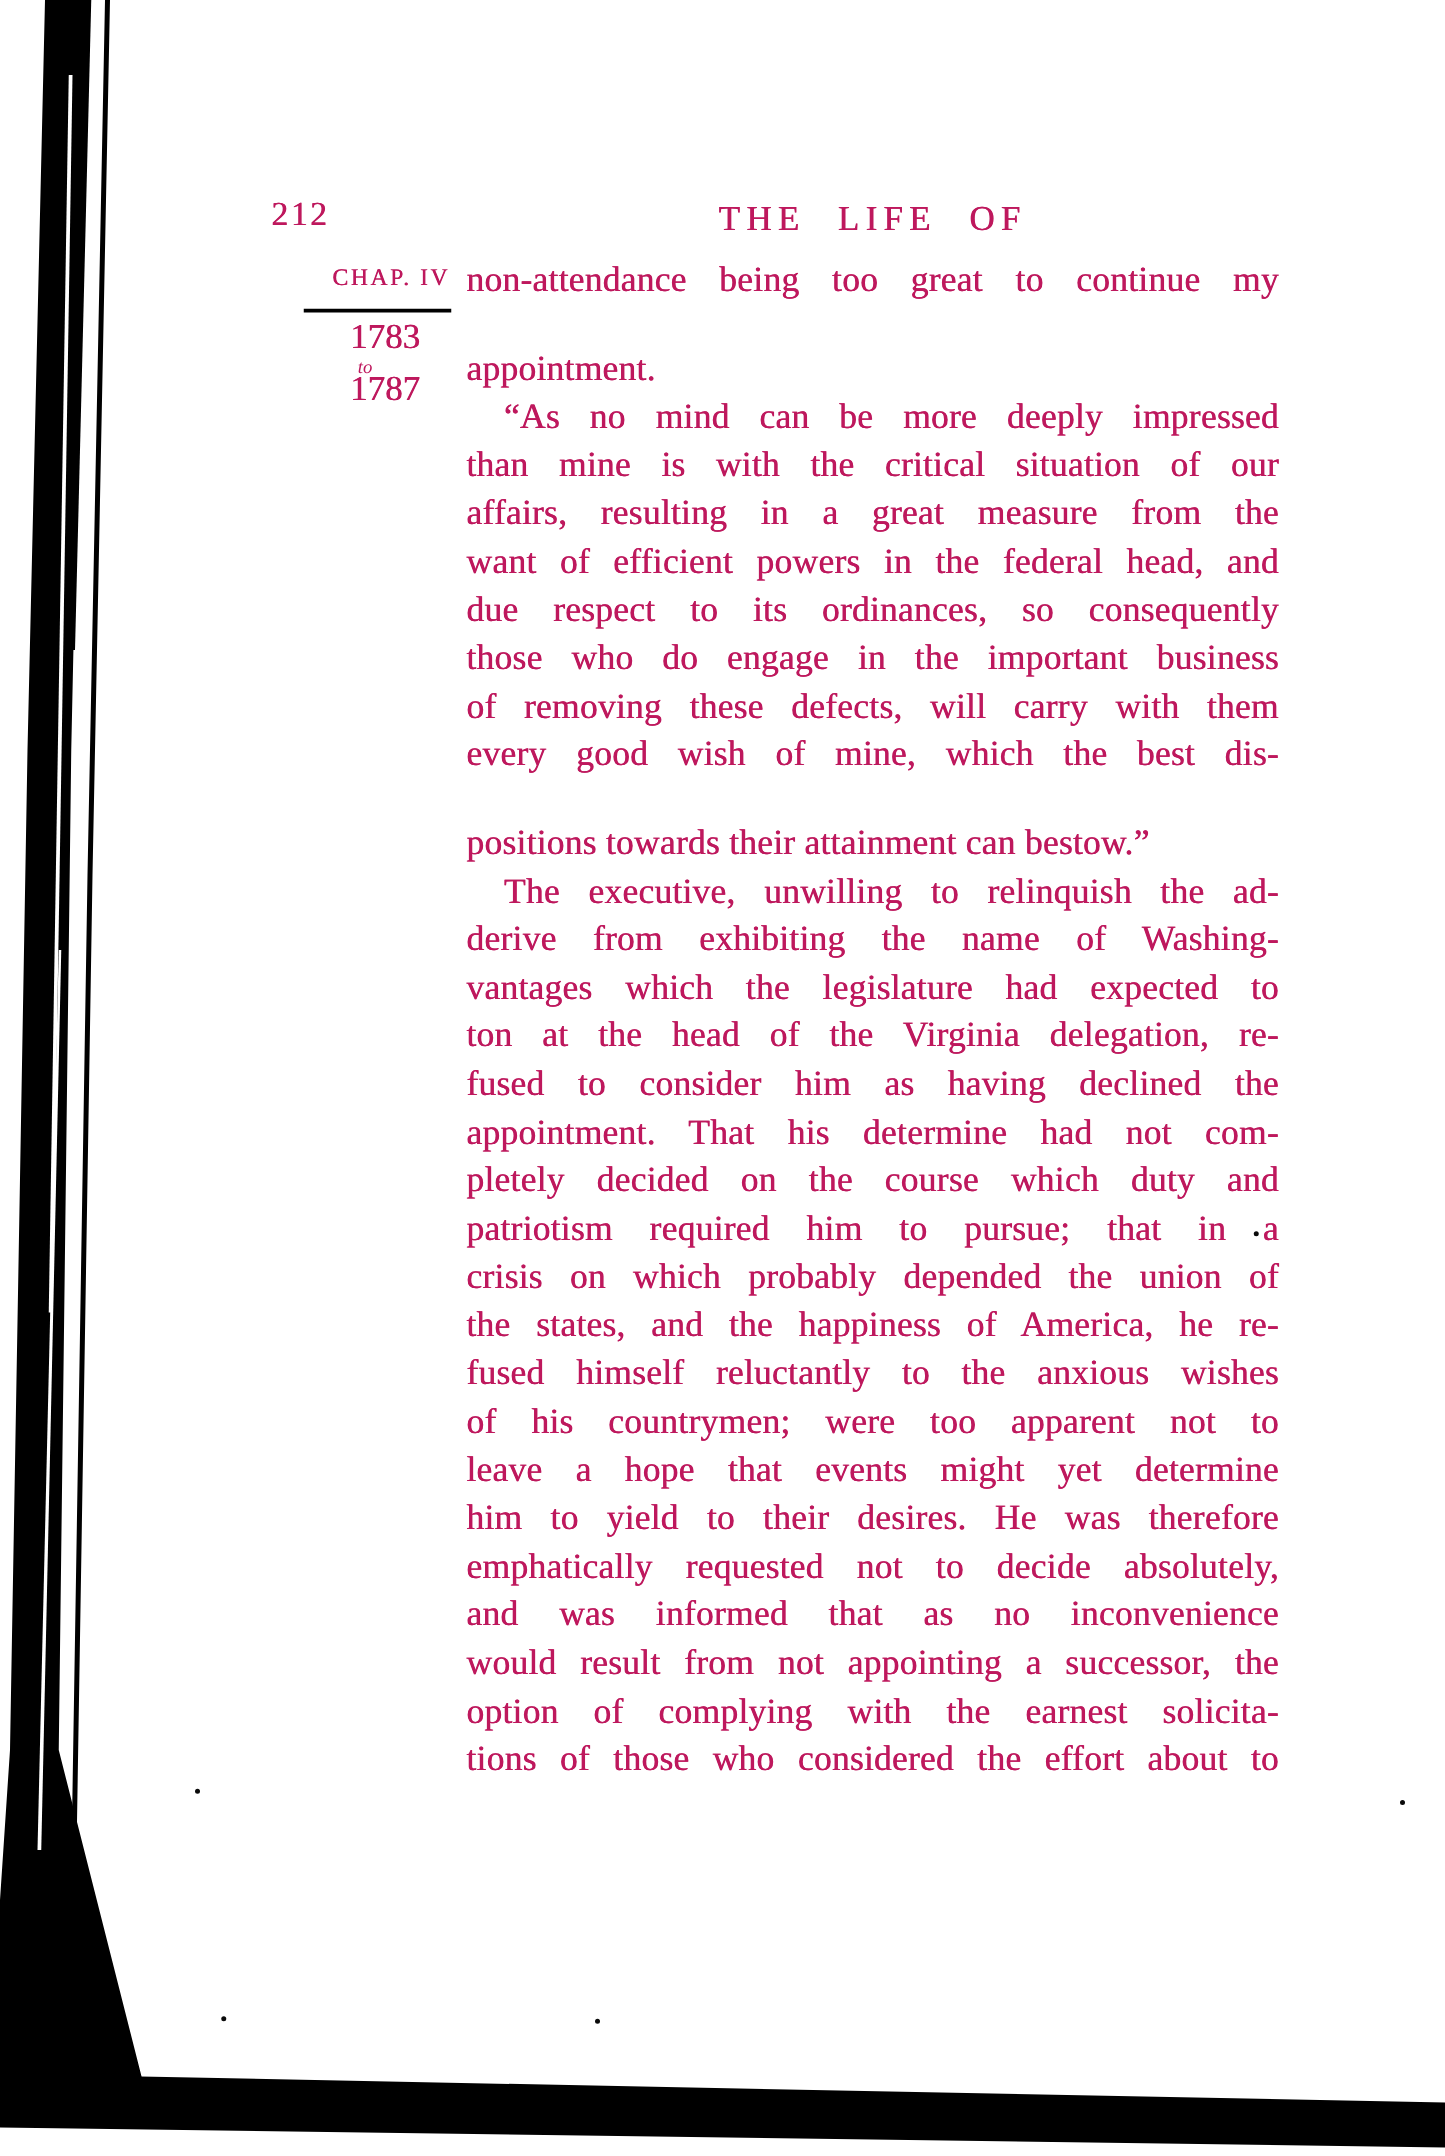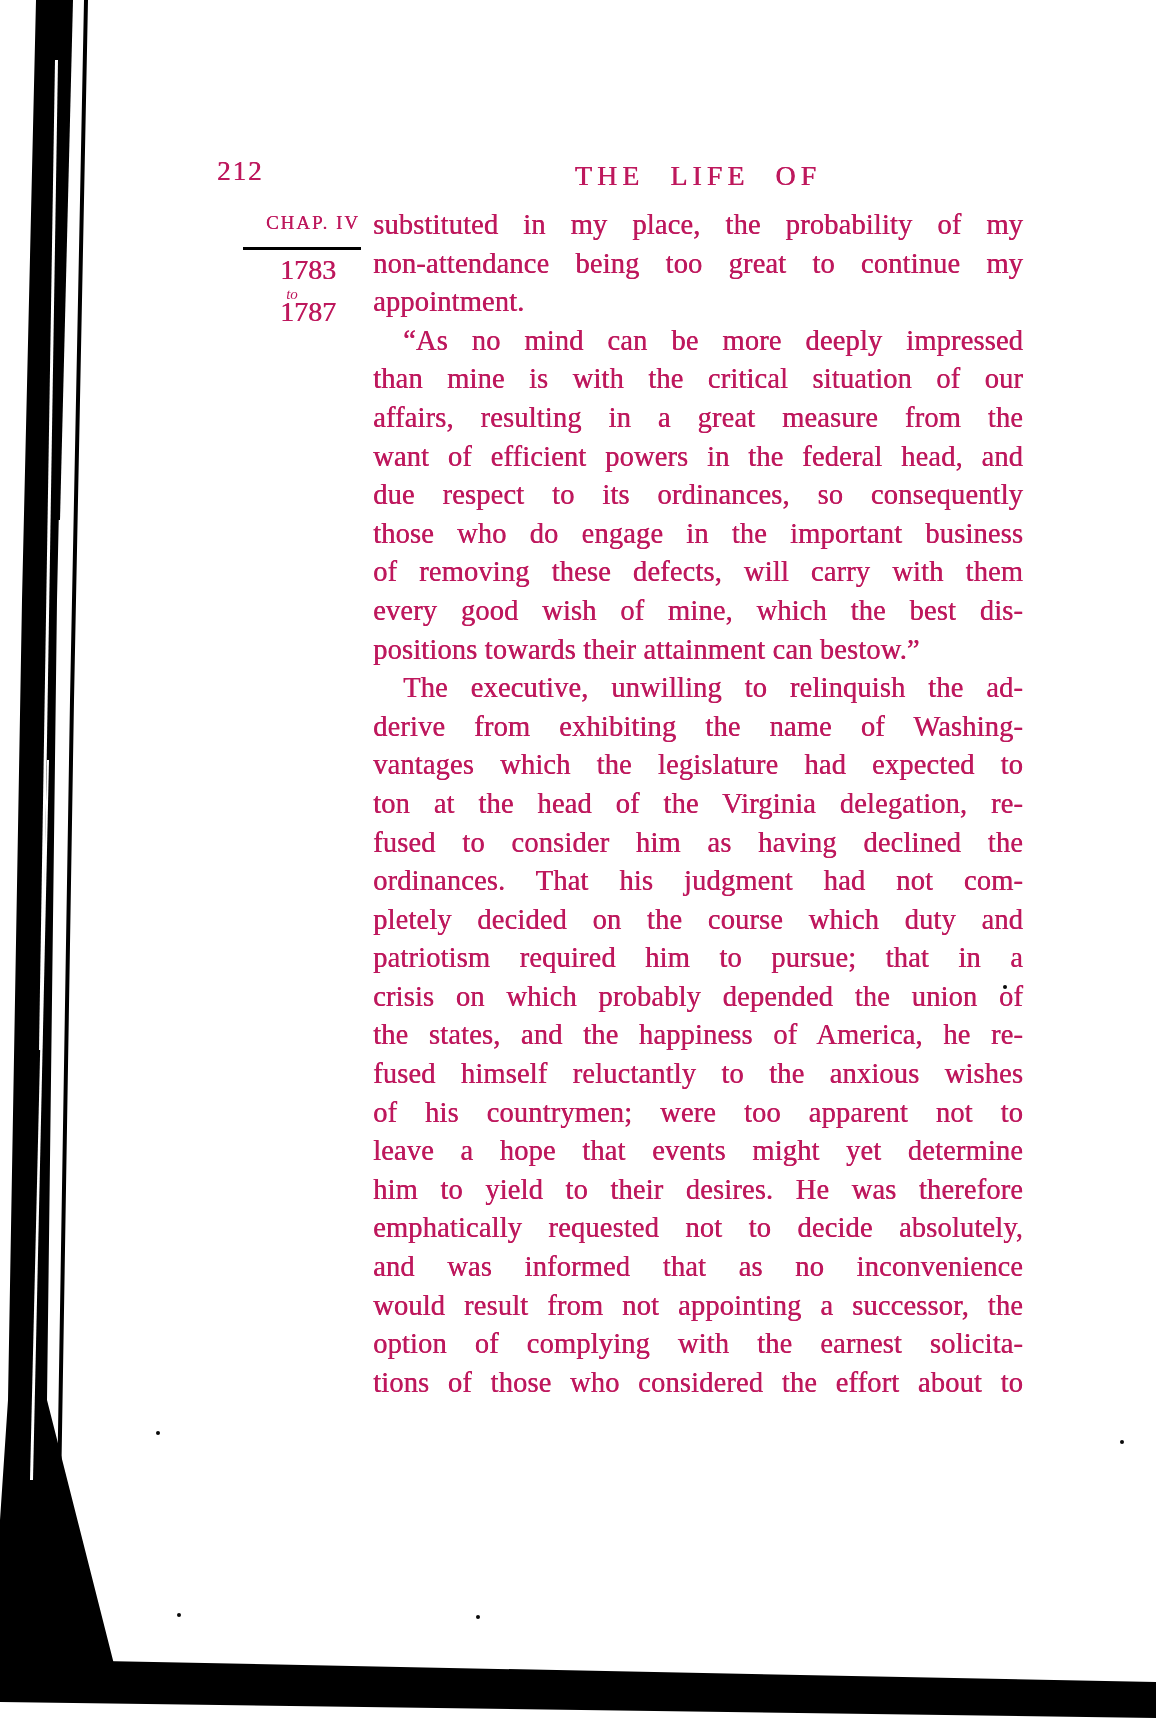--- a/index.html
+++ b/index.html
@@ -76,21 +76,21 @@
     line-height: 38.6px;
     letter-spacing: 0.15px;
     text-shadow: 0.4px 0 0 currentColor;
   }
   .line {
     text-align: justify;
     text-align-last: justify;
     white-space: normal;
   }
   .line.para-start { text-indent: 30px; }
-  .line.para-end { text-align-last: left; }
+  .line.para-end { text-align-last: left; margin-top: 32px; }
   .speck {
     position: absolute;
     width: 4px; height: 4px;
     border-radius: 50%;
     background: #0a0a0a;
   }
 </style>
 </head>
 <body>
 
@@ -113,38 +113,37 @@
   <span class="page-num">212</span>
   <div class="running-title">THE LIFE OF</div>
 
   <div class="chapter-label">CHAP. IV</div>
   <div class="margin-rule"></div>
   <div class="year-start">1783</div>
   <div class="year-connector">to</div>
   <div class="year-end">1787</div>
 
   <div class="body-text">
-    <div class="line">substituted in my place, the probability of my</div>
     <div class="line">non-attendance being too great to continue my</div>
     <div class="line para-end">appointment.</div>
     <div class="line para-start">“As no mind can be more deeply impressed</div>
     <div class="line">than mine is with the critical situation of our</div>
     <div class="line">affairs, resulting in a great measure from the</div>
     <div class="line">want of efficient powers in the federal head, and</div>
     <div class="line">due respect to its ordinances, so consequently</div>
     <div class="line">those who do engage in the important business</div>
     <div class="line">of removing these defects, will carry with them</div>
     <div class="line">every good wish of mine, which the best dis-</div>
     <div class="line para-end">positions towards their attainment can bestow.”</div>
     <div class="line para-start">The executive, unwilling to relinquish the ad-</div>
     <div class="line">derive from exhibiting the name of Washing-</div>
     <div class="line">vantages which the legislature had expected to</div>
     <div class="line">ton at the head of the Virginia delegation, re-</div>
     <div class="line">fused to consider him as having declined the</div>
-    <div class="line">ordinances.  That his judgment had not com-</div>
+    <div class="line">appointment.  That his determine had not com-</div>
     <div class="line">pletely decided on the course which duty and</div>
     <div class="line">patriotism required him to pursue; that in a</div>
     <div class="line">crisis on which probably depended the union of</div>
     <div class="line">the states, and the happiness of America, he re-</div>
     <div class="line">fused himself reluctantly to the anxious wishes</div>
     <div class="line">of his countrymen; were too apparent not to</div>
     <div class="line">leave a hope that events might yet determine</div>
     <div class="line">him to yield to their desires.  He was therefore</div>
     <div class="line">emphatically requested not to decide absolutely,</div>
     <div class="line">and was informed that as no inconvenience</div>

